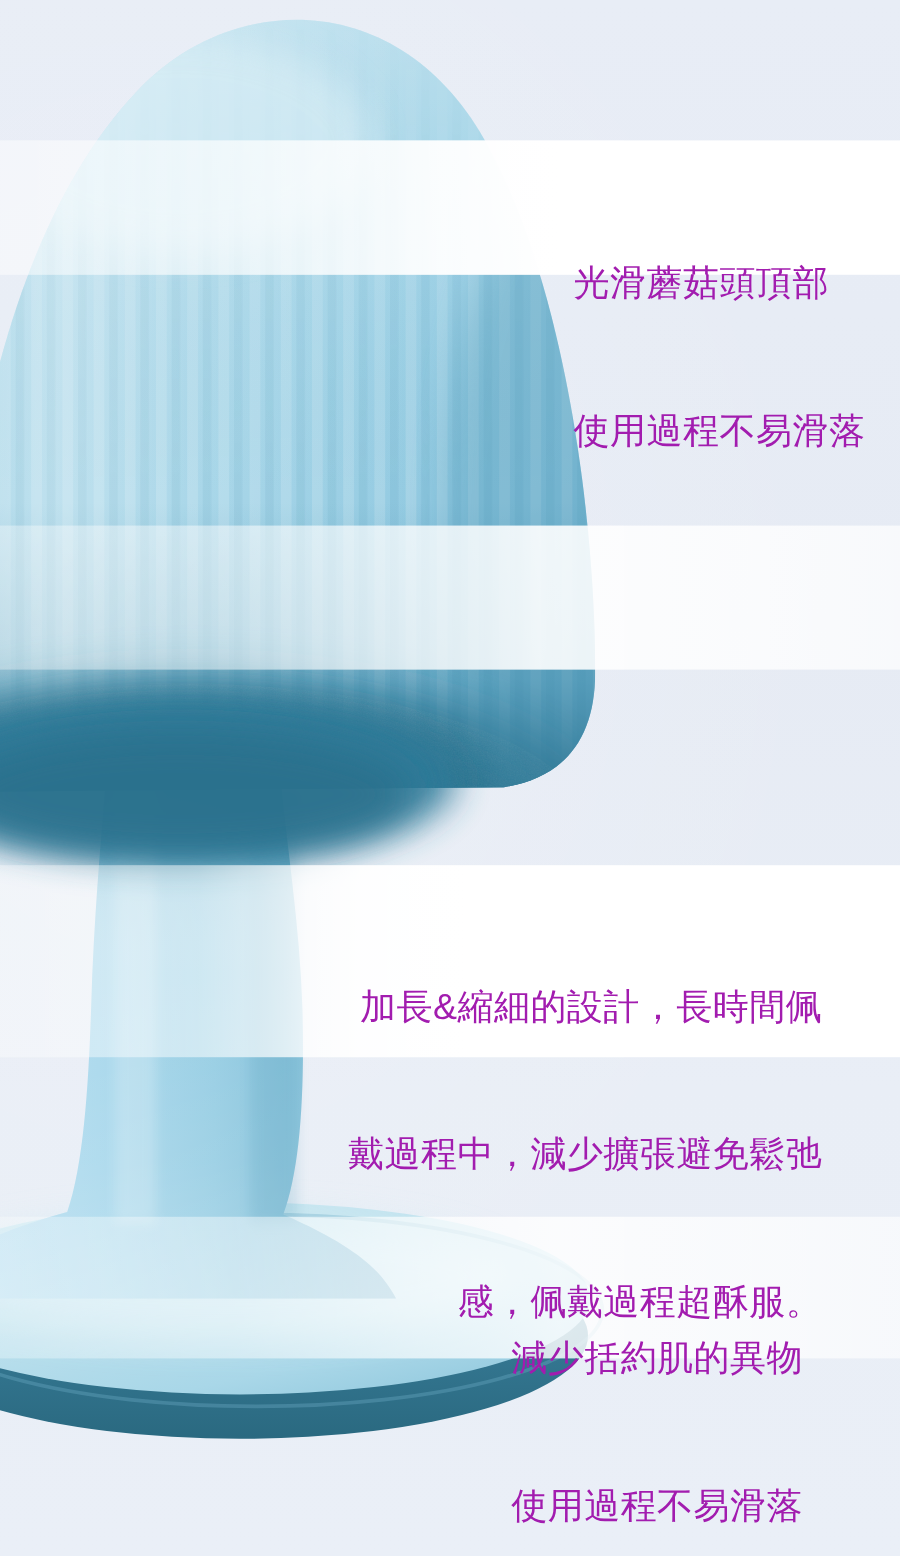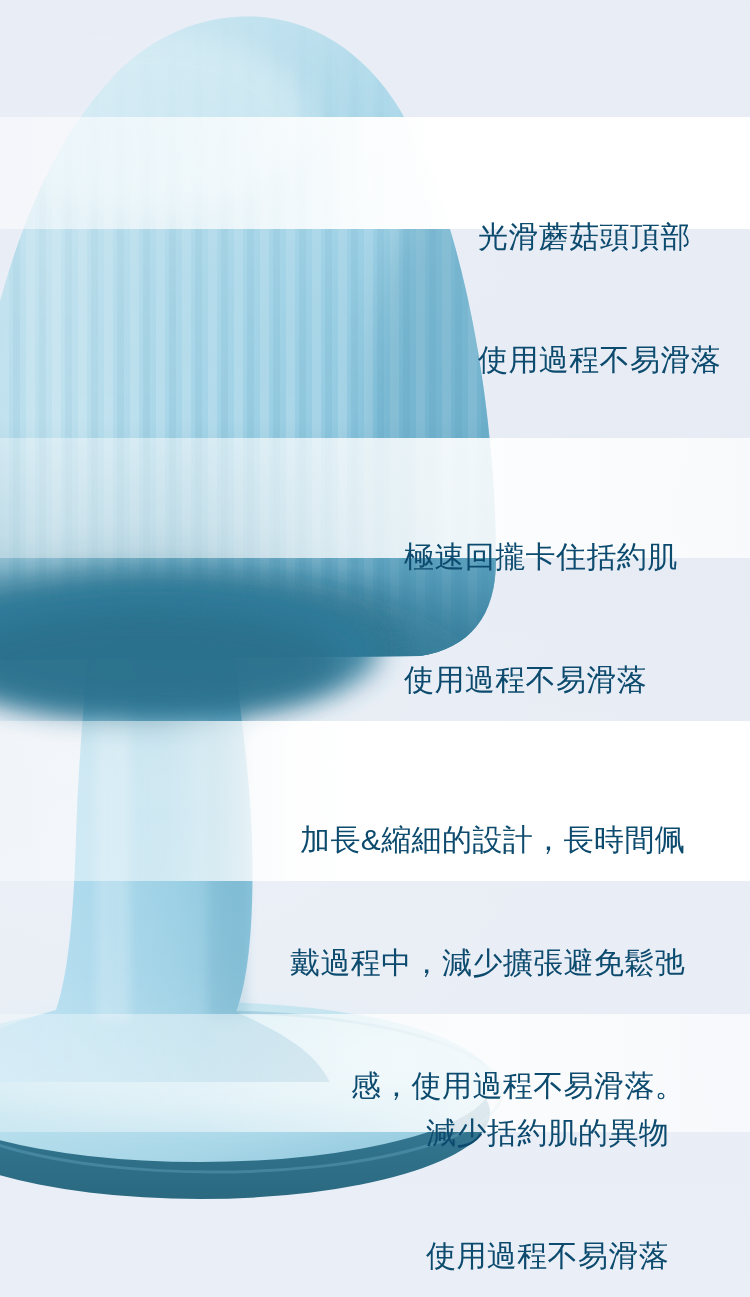--- a/index.html
+++ b/index.html
@@ -90,21 +90,21 @@
     left: 0;
     top: 0;
     width: 520px;
     height: 1250px;
     pointer-events: none;
   }
 
   
   .caption {
     position: absolute;
-    color: #0c4a6e;
+    color: #a21caf;
     font-size: 30px;
     line-height: 41px;
     letter-spacing: 0.4px;
     font-weight: 400;
     white-space: pre;
   }
   .caption .ln { display: block; }
 
   .cap-1 { left: 478px; top: 134px; }
   .cap-2 { left: 404px; top: 454px; }
@@ -303,29 +303,25 @@
   <div class="band band-1"></div>
   <div class="band band-2"></div>
   <div class="band band-3"></div>
   <div class="band band-4"></div>
 
   <div class="caption cap-1">
     <span class="ln">光滑蘑菇頭頂部</span>
     <span class="ln">使用過程不易滑落</span>
   </div>
 
-  <div class="caption cap-2">
-    <span class="ln">極速回攏卡住括約肌</span>
-    <span class="ln">使用過程不易滑落</span>
-  </div>
 
   <div class="caption cap-3">
     <span class="ln">加長&amp;縮細的設計，長時間佩</span>
     <span class="ln">戴過程中，減少擴張避免鬆弛</span>
-    <span class="ln">感，使用過程不易滑落。</span>
+    <span class="ln">感，佩戴過程超酥服。</span>
   </div>
 
   <div class="caption cap-4">
     <span class="ln">減少括約肌的異物</span>
     <span class="ln">使用過程不易滑落</span>
   </div>
 
 </div>
 
 </body></html>

